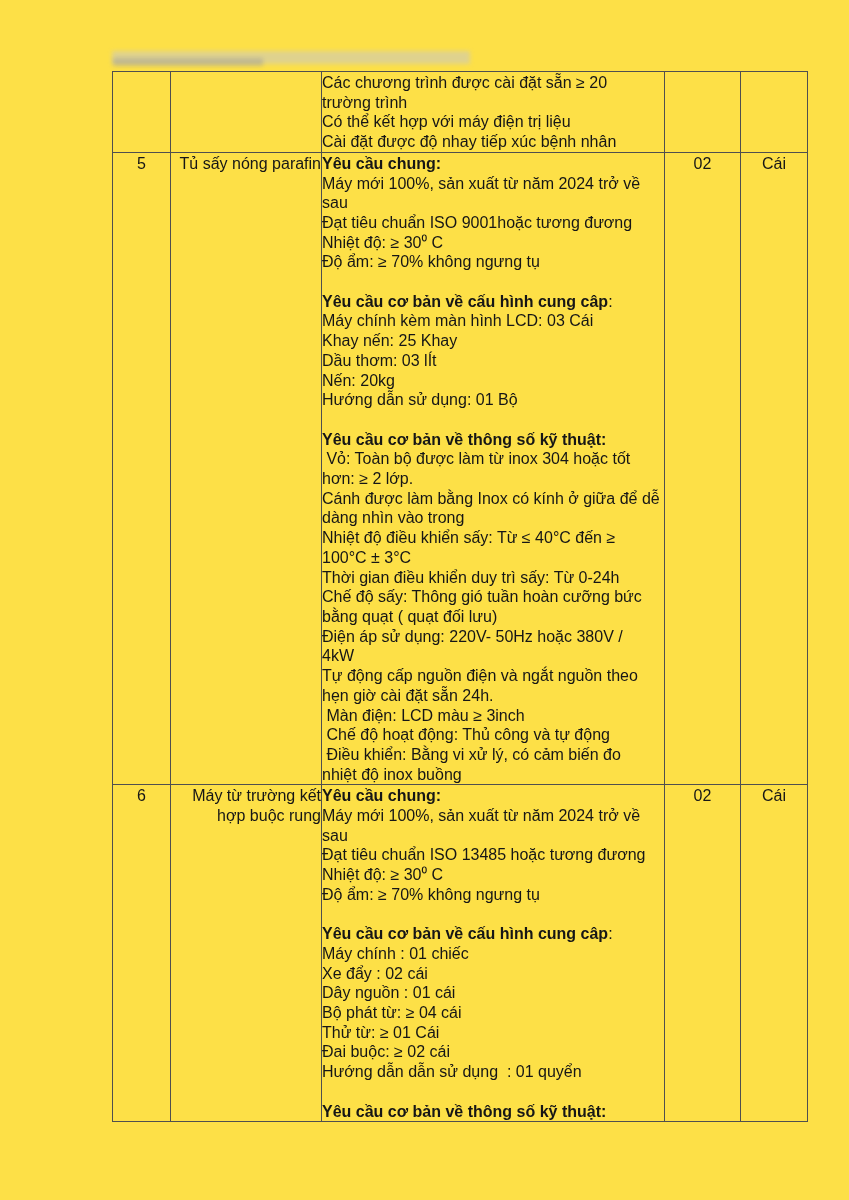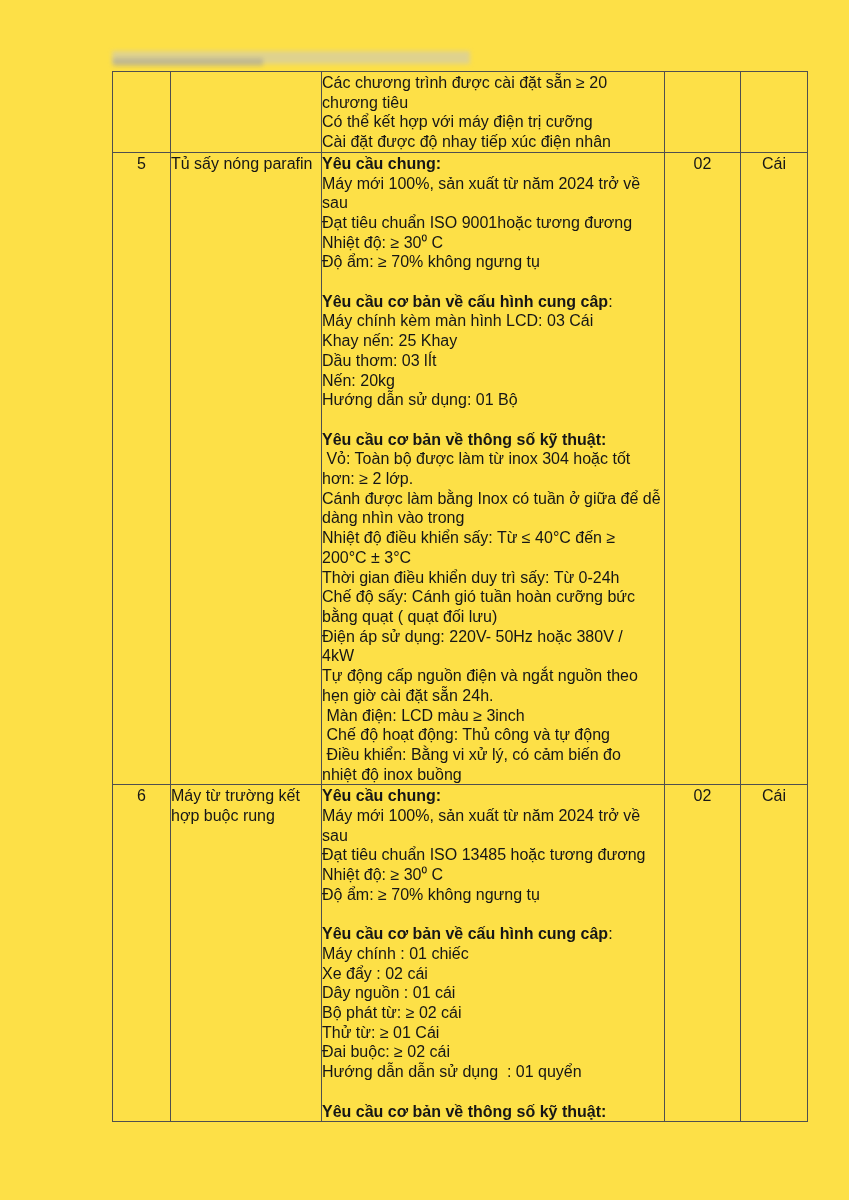--- a/index.html
+++ b/index.html
@@ -47,20 +47,21 @@
   td.no-cell, td.qty-cell, td.unit-cell {
     text-align: center;
   }
   td.name-cell .line,
   td.spec-cell .line {
     white-space: pre;
   }
   td.name-cell {
     padding-left: 7px;
     padding-right: 3px;
+    text-align: right;
   }
   td.spec-cell {
     padding-left: 7px;
     padding-right: 2px;
   }
   .line.bold b {
     font-weight: bold;
   }
   .line .tail {
     font-weight: normal;
@@ -80,23 +81,23 @@
       <col style="width:343px">
       <col style="width:76px">
       <col style="width:67px">
     </colgroup>
     <tbody>
         <tr>
           <td class="no-cell">&nbsp;</td>
           <td class="name-cell">&nbsp;</td>
           <td class="spec-cell">
             <div class="line">Các chương trình được cài đặt sẵn ≥ 20</div>
-            <div class="line">chương tiêu</div>
-            <div class="line">Có thể kết hợp với máy điện trị cưỡng</div>
-            <div class="line">Cài đặt được độ nhay tiếp xúc điện nhân</div>
+            <div class="line">trường trình</div>
+            <div class="line">Có thể kết hợp với máy điện trị liệu</div>
+            <div class="line">Cài đặt được độ nhay tiếp xúc bệnh nhân</div>
           </td>
           <td class="qty-cell">&nbsp;</td>
           <td class="unit-cell">&nbsp;</td>
         </tr>
         <tr>
           <td class="no-cell">5</td>
           <td class="name-cell">
             <div class="line">Tủ sấy nóng parafin</div>
           </td>
           <td class="spec-cell">
@@ -110,26 +111,26 @@
             <div class="line bold"><b>Yêu cầu cơ bản về cấu hình cung câp</b><span class="tail">:</span></div>
             <div class="line">Máy chính kèm màn hình LCD: 03 Cái</div>
             <div class="line">Khay nến: 25 Khay</div>
             <div class="line">Dầu thơm: 03 lÍt</div>
             <div class="line">Nến: 20kg</div>
             <div class="line">Hướng dẫn sử dụng: 01 Bộ</div>
             <div class="line">&nbsp;</div>
             <div class="line bold"><b>Yêu cầu cơ bản về thông số kỹ thuật:</b></div>
             <div class="line"> Vỏ: Toàn bộ được làm từ inox 304 hoặc tốt</div>
             <div class="line">hơn: ≥ 2 lớp.</div>
-            <div class="line">Cánh được làm bằng Inox có tuần ở giữa để dễ</div>
+            <div class="line">Cánh được làm bằng Inox có kính ở giữa để dễ</div>
             <div class="line">dàng nhìn vào trong</div>
             <div class="line">Nhiệt độ điều khiển sấy: Từ ≤ 40°C đến ≥</div>
-            <div class="line">200°C ± 3°C</div>
+            <div class="line">100°C ± 3°C</div>
             <div class="line">Thời gian điều khiển duy trì sấy: Từ 0-24h</div>
-            <div class="line">Chế độ sấy: Cánh gió tuần hoàn cưỡng bức</div>
+            <div class="line">Chế độ sấy: Thông gió tuần hoàn cưỡng bức</div>
             <div class="line">bằng quạt ( quạt đối lưu)</div>
             <div class="line">Điện áp sử dụng: 220V- 50Hz hoặc 380V /</div>
             <div class="line">4kW</div>
             <div class="line">Tự động cấp nguồn điện và ngắt nguồn theo</div>
             <div class="line">hẹn giờ cài đặt sẵn 24h.</div>
             <div class="line"> Màn điện: LCD màu ≥ 3inch</div>
             <div class="line"> Chế độ hoạt động: Thủ công và tự động</div>
             <div class="line"> Điều khiển: Bằng vi xử lý, có cảm biến đo</div>
             <div class="line">nhiệt độ inox buồng</div>
           </td>
@@ -147,21 +148,21 @@
             <div class="line">Máy mới 100%, sản xuất từ năm 2024 trở về</div>
             <div class="line">sau</div>
             <div class="line">Đạt tiêu chuẩn ISO 13485 hoặc tương đương</div>
             <div class="line">Nhiệt độ: ≥ 30⁰ C</div>
             <div class="line">Độ ẩm: ≥ 70% không ngưng tụ</div>
             <div class="line">&nbsp;</div>
             <div class="line bold"><b>Yêu cầu cơ bản về cấu hình cung câp</b><span class="tail">:</span></div>
             <div class="line">Máy chính : 01 chiếc</div>
             <div class="line">Xe đẩy : 02 cái</div>
             <div class="line">Dây nguồn : 01 cái</div>
-            <div class="line">Bộ phát từ: ≥ 02 cái</div>
+            <div class="line">Bộ phát từ: ≥ 04 cái</div>
             <div class="line">Thử từ: ≥ 01 Cái</div>
             <div class="line">Đai buộc: ≥ 02 cái</div>
             <div class="line">Hướng dẫn dẫn sử dụng  : 01 quyển</div>
             <div class="line">&nbsp;</div>
             <div class="line bold"><b>Yêu cầu cơ bản về thông số kỹ thuật:</b></div>
           </td>
           <td class="qty-cell">02</td>
           <td class="unit-cell">Cái</td>
         </tr>
       </tbody>

